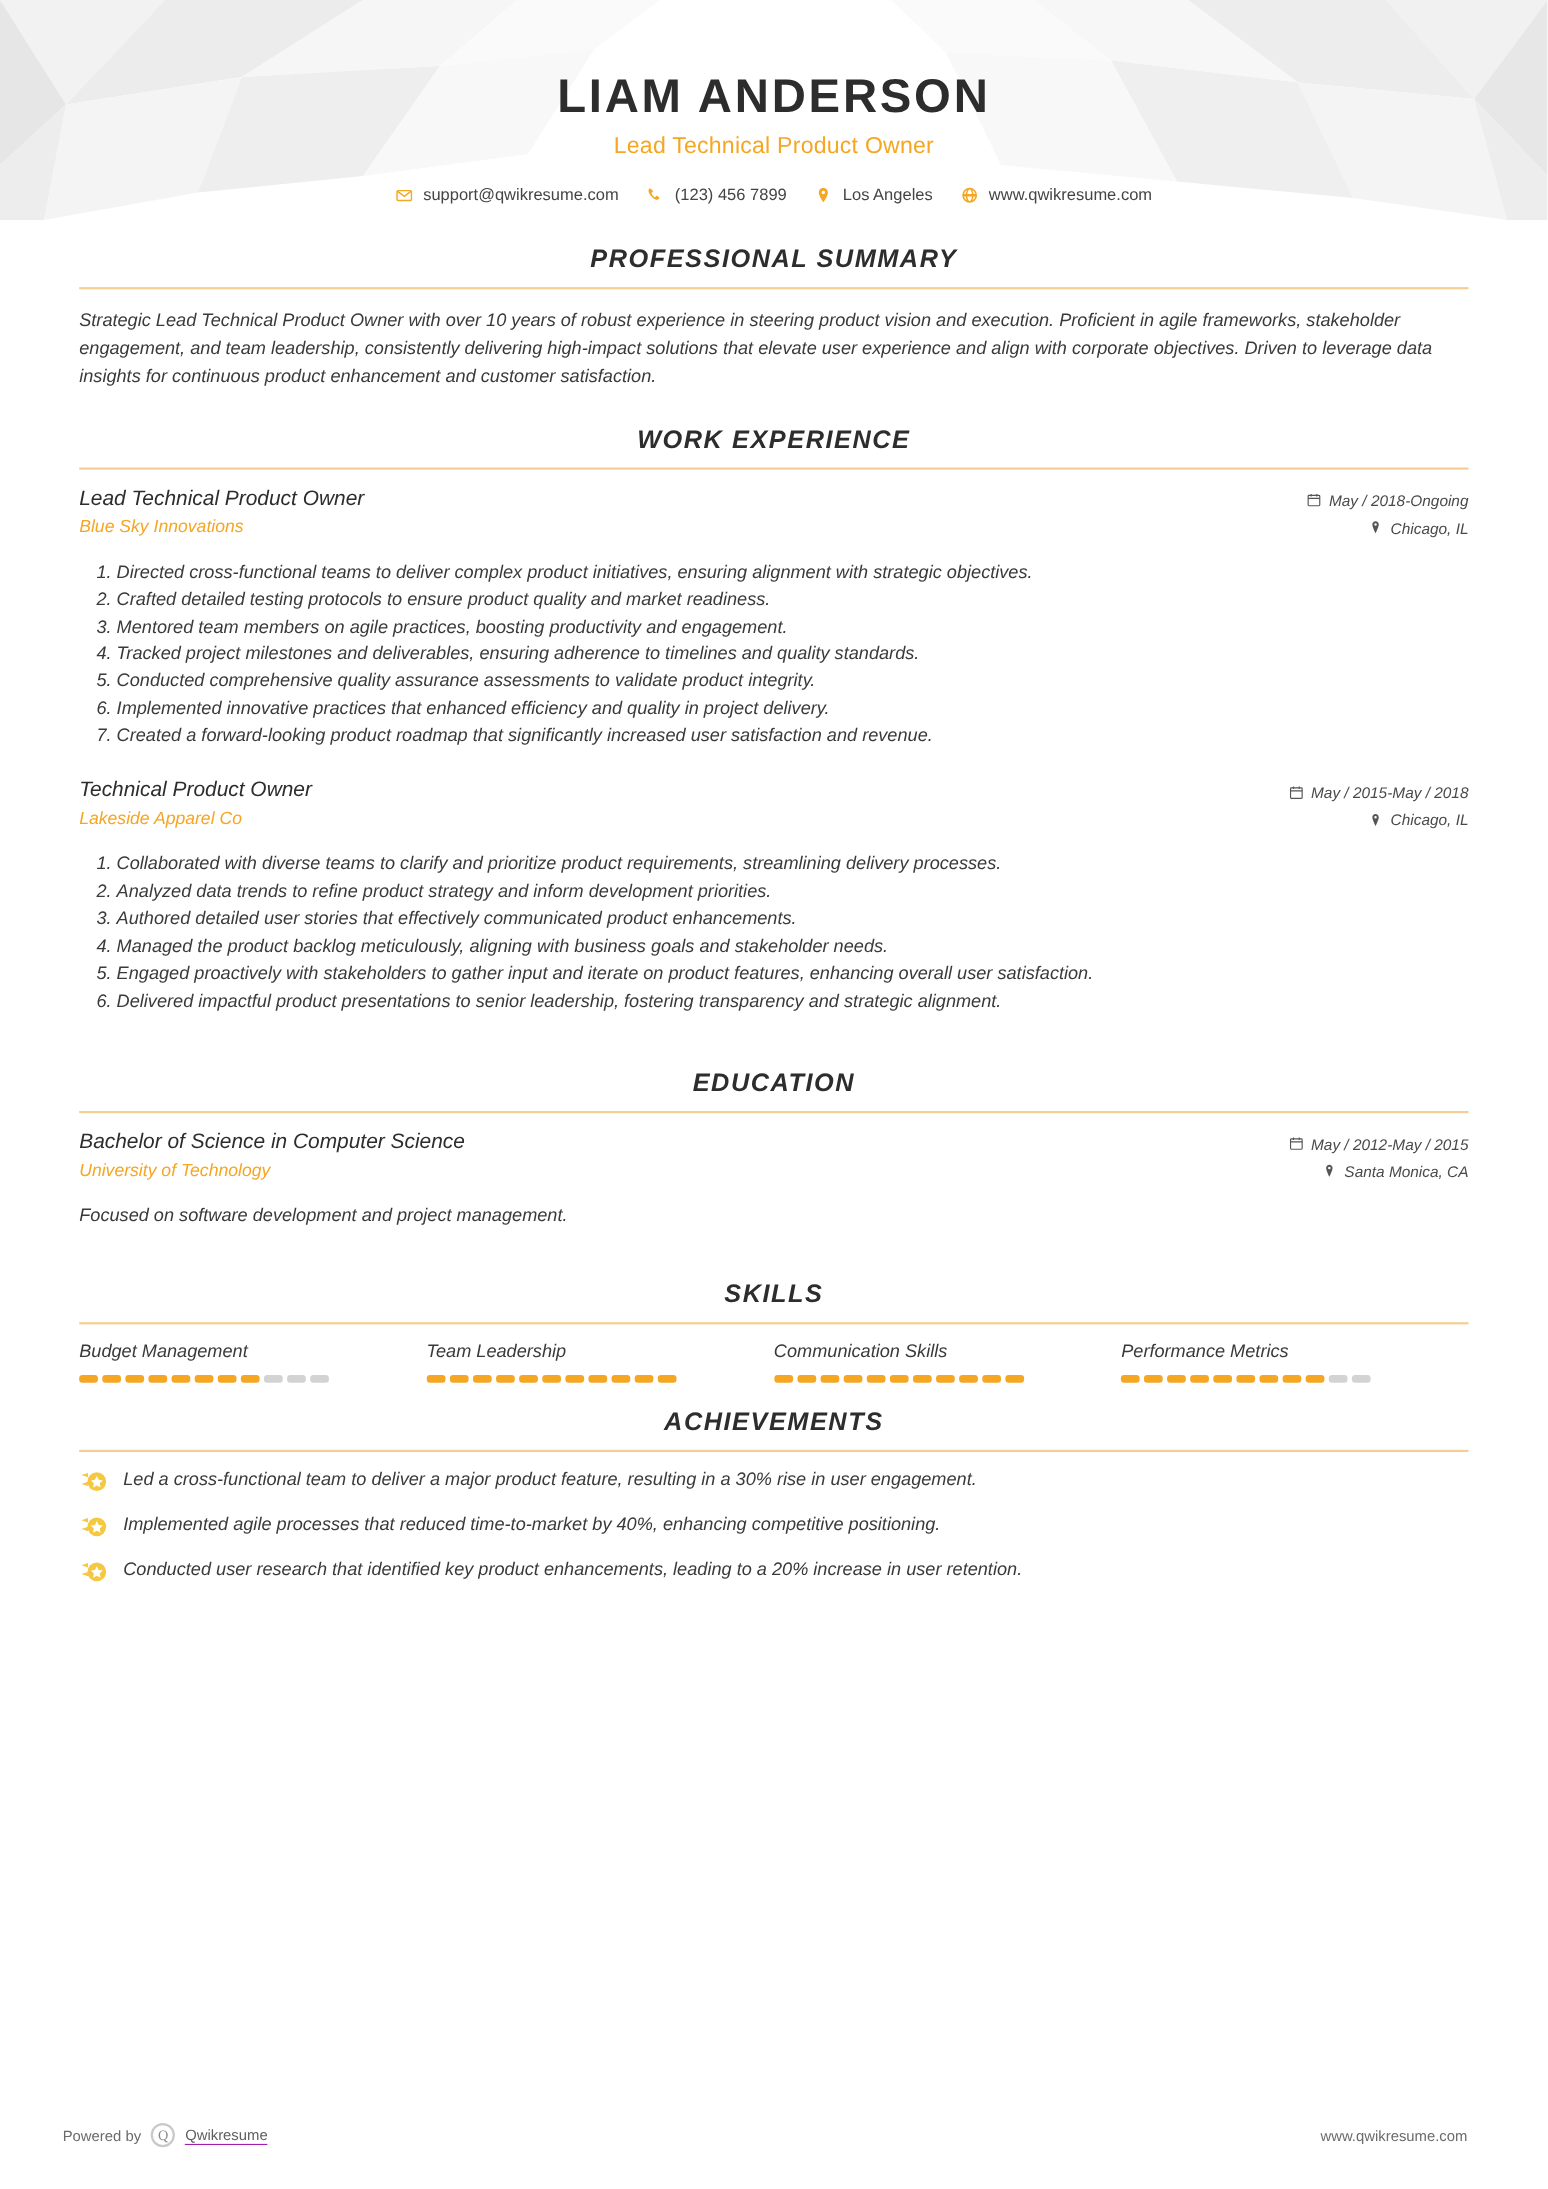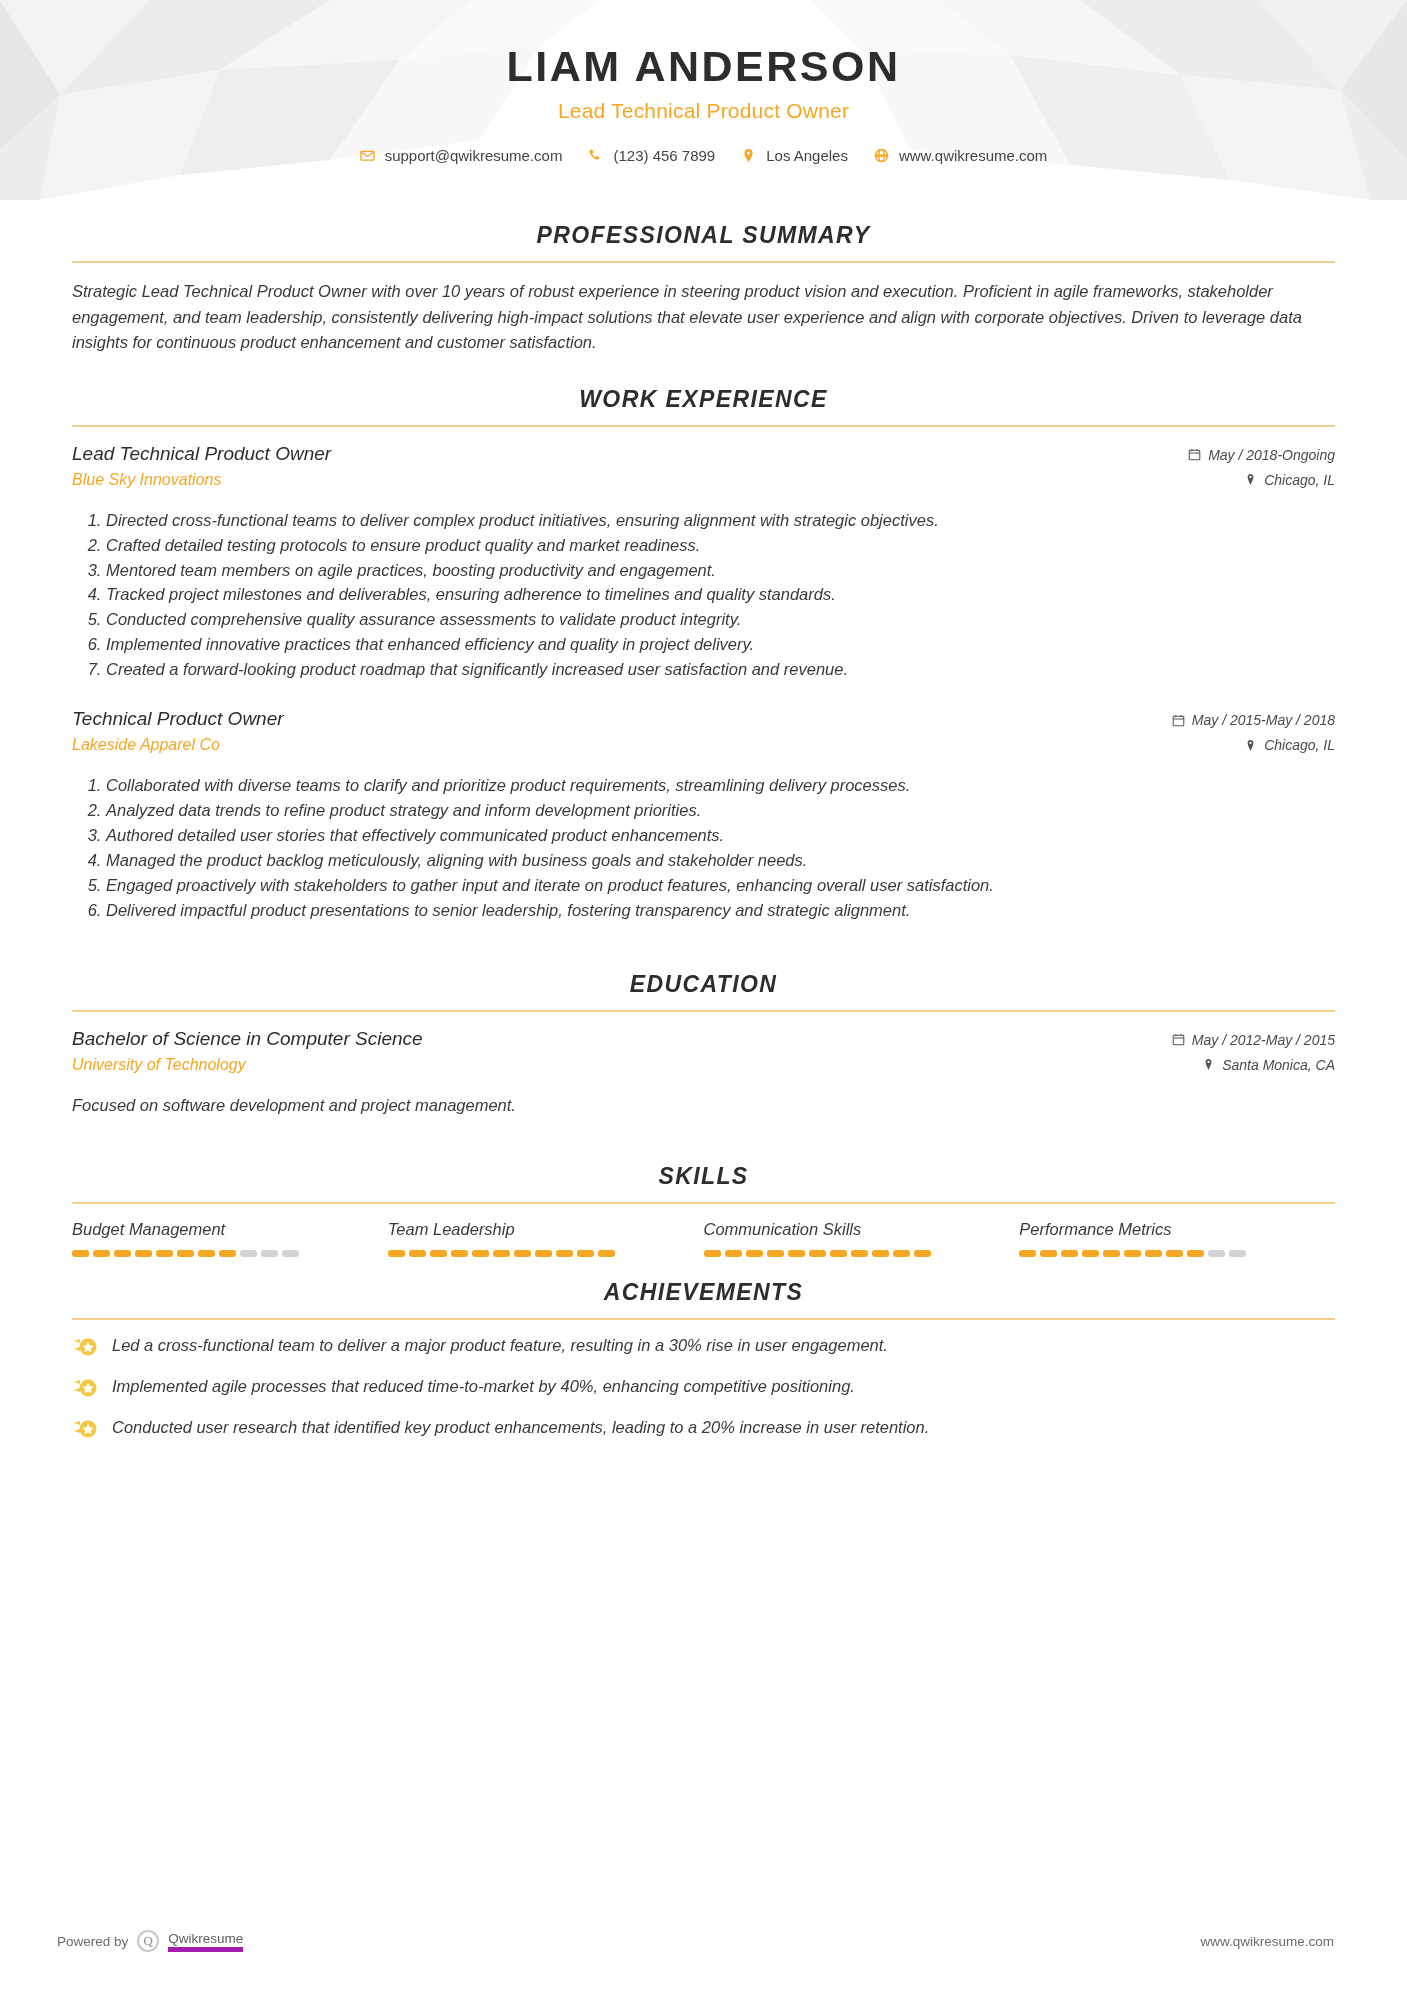--- a/index.html
+++ b/index.html
@@ -24,21 +24,21 @@
   .header svg.bg {
     position: absolute;
     top: 0; left: 0;
     width: 100%;
     height: 100%;
   }
   .header-inner {
     position: relative;
     z-index: 2;
     text-align: center;
-    padding-top: 42px;
+    padding-top: 64px;
   }
   .name {
     font-size: 43px;
     font-weight: bold;
     letter-spacing: 2.5px;
     color: #2d2d2d;
     margin: 0;
     line-height: 1.15;
   }
   .jobtitle {
@@ -216,21 +216,21 @@
     width: 22px; height: 22px;
     border-radius: 50%;
     border: 2px solid #c9c9c9;
     color: #8a8a8a;
     font-size: 13px;
     display: flex; align-items: center; justify-content: center;
     font-family: "Liberation Serif", serif;
   }
   .q-word {
     color: #5f5f5f;
-    border-bottom: 5px solid #a21caf;
+    border-bottom: 1px solid #a21caf;
     padding-bottom: 1px;
   }
 </style>
 </head>
 <body>
 
 <div class="header">
   <svg class="bg" viewBox="0 0 1407 200" preserveAspectRatio="none">
     <rect x="0" y="0" width="1407" height="200" fill="#ffffff"></rect>
     <polygon points="0,0 150,0 60,95" fill="#f2f2f2"></polygon>

